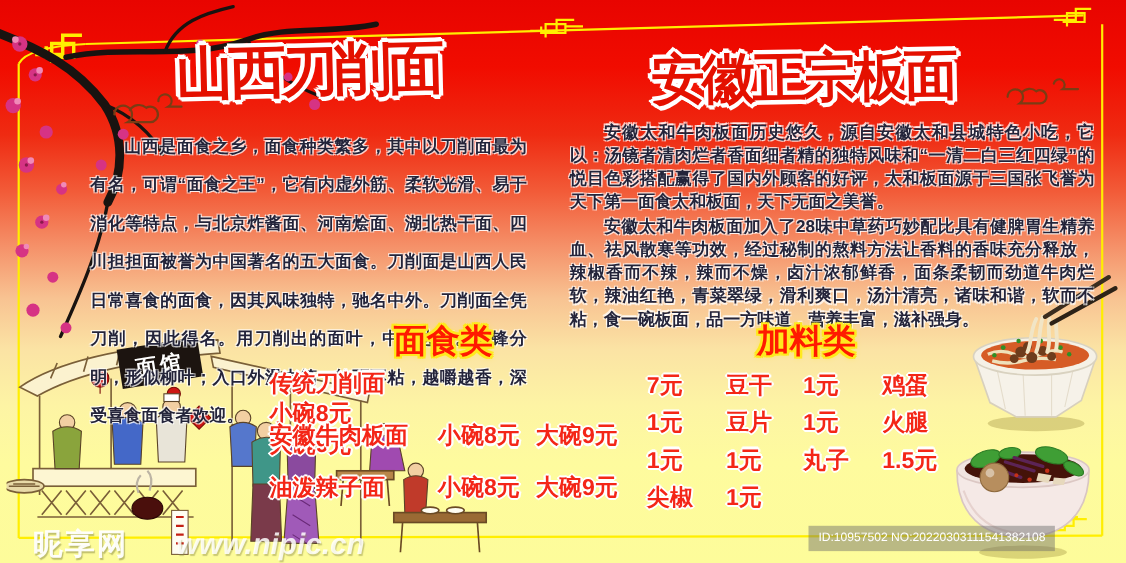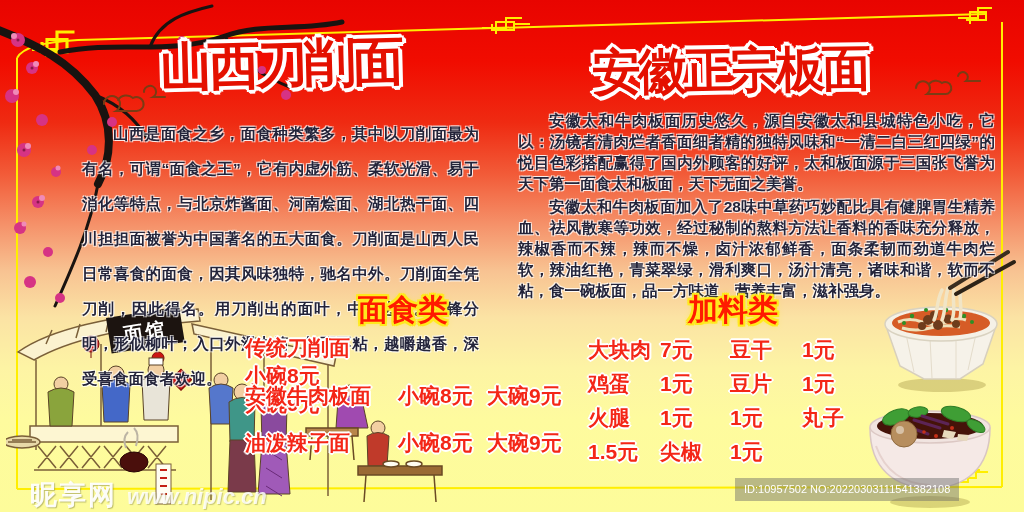--- a/index.html
+++ b/index.html
@@ -62,22 +62,22 @@
     z-index:4;left:588px;top:336px;display:grid;
     grid-template-columns:72px 70px 72px 58px;grid-auto-rows:34px;
     font-size:21px;
   }
   
   .wm{z-index:5;left:30px;top:477px;display:flex;align-items:baseline;gap:10px;justify-content:center;}
   .wm-logo{
     font-size:27px;font-weight:bold;color:rgba(255,255,255,.95);
     text-shadow:1px 1px 1px rgba(140,140,70,.55);letter-spacing:2px;
   }
-  .wm-url{font-size:22px;font-weight:bold;font-style:italic;color:rgba(255,255,255,.85);
-    text-shadow:1px 1px 1px rgba(140,140,70,.45);}
+  .wm-url{font-size:27px;font-weight:bold;font-style:italic;color:rgba(255,255,255,.85);
+    text-shadow:1px 1px 1px rgba(140,140,70,.45);margin-left:33px;}
   .id-badge{
     z-index:5;left:735px;top:478px;height:23px;line-height:23px;padding:0 9px;
     background:rgba(105,105,105,.45);color:#fff;font-size:11px;white-space:nowrap;
   }
 </style>
 </head>
 <body>
 
 <div class="poster">
 
@@ -267,21 +267,20 @@
     <span class="n-large">大碗9元</span>
   </div>
   <div class="abs menu-red noodle-row row-2">
     <span class="n-name">油泼辣子面</span>
     <span class="n-small">小碗8元</span>
     <span class="n-large">大碗9元</span>
   </div>
 
   <div class="abs menu-heading heading-toppings">加料类</div>
   <div class="abs topping-grid">
-    <span class="menu-red">大块肉</span>
     <span class="menu-red">7元</span>
     <span class="menu-red">豆干</span>
     <span class="menu-red">1元</span>
     <span class="menu-red">鸡蛋</span>
     <span class="menu-red">1元</span>
     <span class="menu-red">豆片</span>
     <span class="menu-red">1元</span>
     <span class="menu-red">火腿</span>
     <span class="menu-red">1元</span>
     <span class="menu-red">1元</span>

